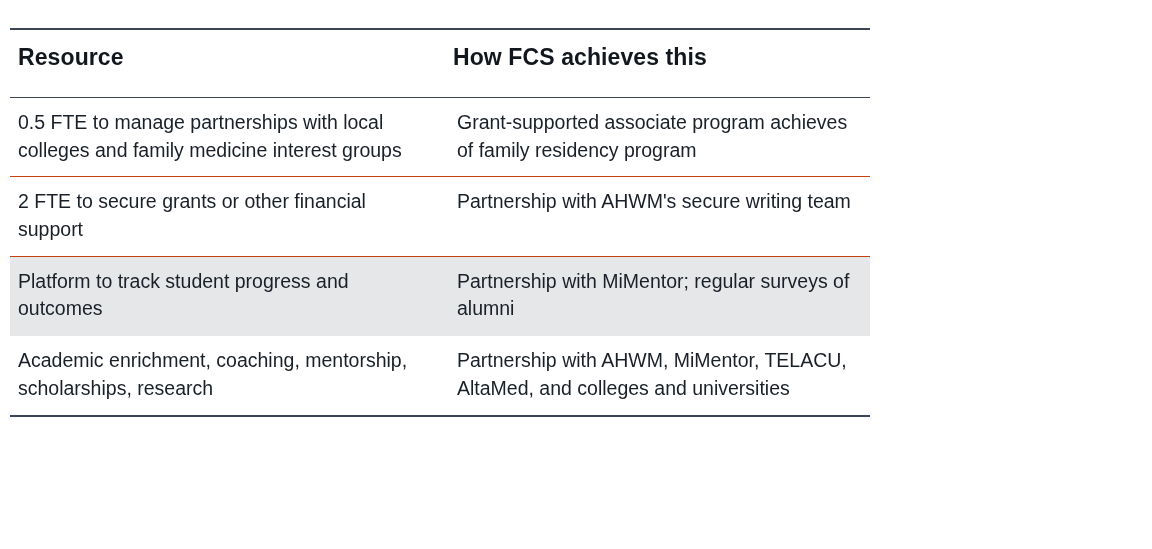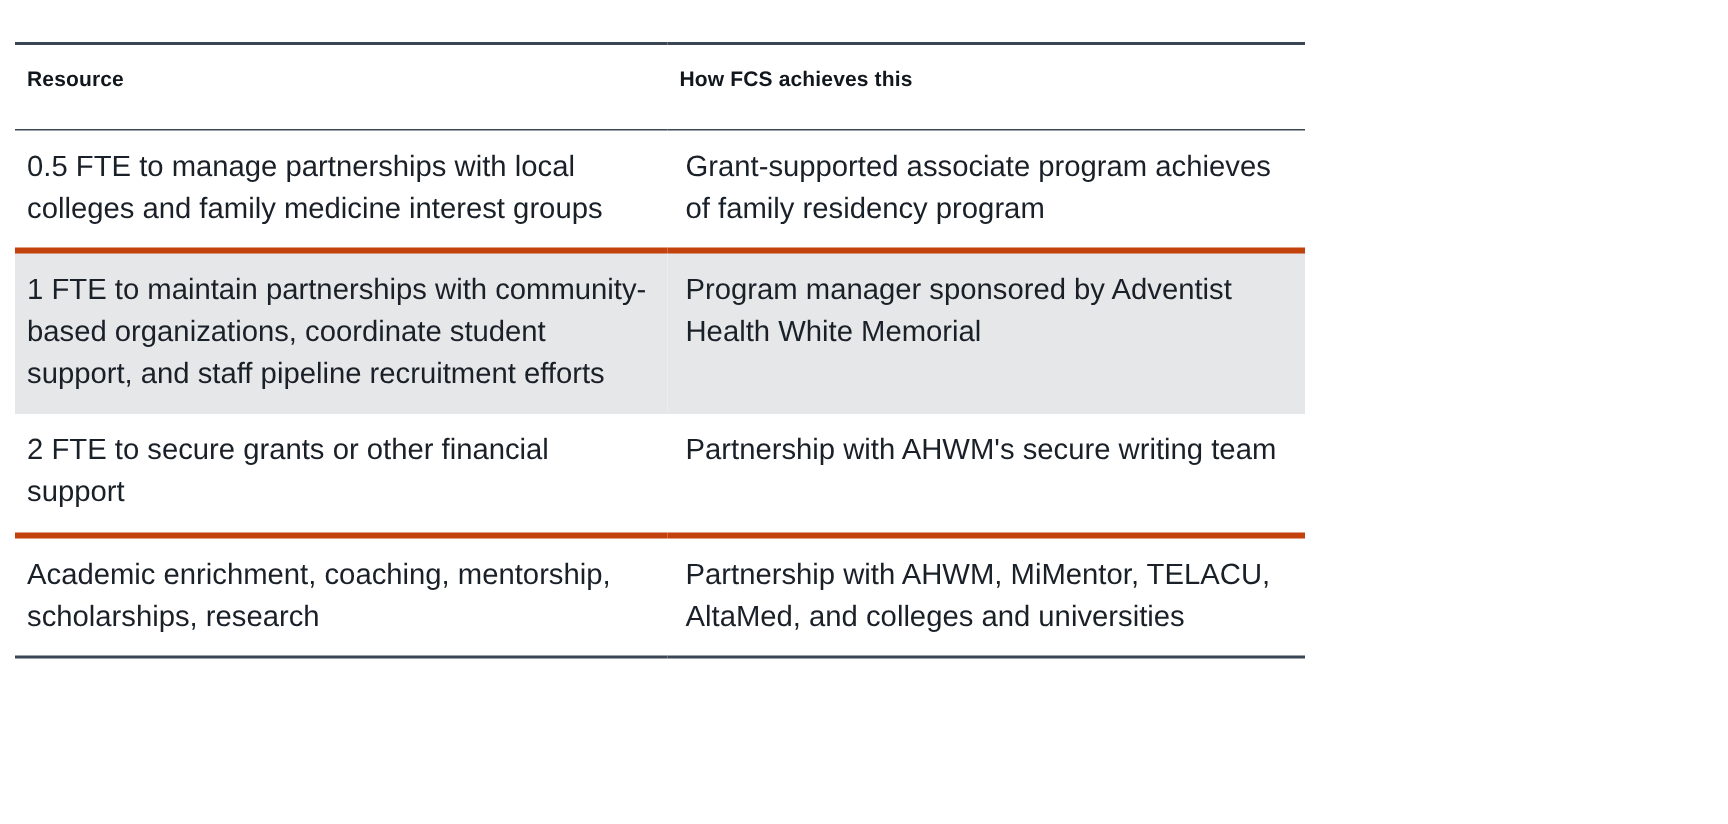--- a/index.html
+++ b/index.html
@@ -30,35 +30,35 @@
     border-collapse: collapse;
     width: 860px;
     table-layout: fixed;
   }
   table.resource-table col.c1 { width: 435px; }
   table.resource-table col.c2 { width: 425px; }
 
   thead tr.header-row th {
     text-align: left;
     vertical-align: top;
-    font-size: 14px;
+    font-size: 23px;
     font-weight: bold;
     color: #12171d;
     padding: 14px 12px 26px 8px;
     border-top: 2.5px solid #3b4654;
     border-bottom: 1.5px solid #3b4654;
     letter-spacing: 0.1px;
   }
   tbody td {
     font-size: 19.5px;
     line-height: 1.42;
     vertical-align: top;
     color: #1a2028;
     padding: 11px 14px 12px 8px;
-    border-bottom: 4px solid #c2410c;
+    border-bottom: 1px solid #c2410c;
   }
   tbody tr.shaded td {
     background: #e6e7e9;
     border-bottom: 1px solid #e6e7e9;
   }
   tbody tr:last-child td {
     border-bottom: 2.5px solid #3b4654;
   }
   tbody td.col2 {
     padding-left: 12px;
@@ -78,27 +78,27 @@
         <tr class="header-row">
           <th>Resource</th>
           <th>How FCS achieves this</th>
         </tr>
       </thead>
       <tbody>
         <tr>
           <td class="col1">0.5 FTE to manage partnerships with local colleges and family medicine interest groups</td>
           <td class="col2">Grant-supported associate program achieves of family residency program</td>
         </tr>
-        <tr class="shaded">
-          <td class="col1">1 FTE to maintain partnerships with community-based organizations, coordinate student support, and staff pipeline recruitment efforts</td>
-          <td class="col2">Program manager sponsored by Adventist Health White Memorial</td>
-        </tr>
         <tr>
           <td class="col1">2 FTE to secure grants or other financial support</td>
           <td class="col2">Partnership with AHWM's secure writing team</td>
+        </tr>
+        <tr class="shaded">
+          <td class="col1">Platform to track student progress and outcomes</td>
+          <td class="col2">Partnership with MiMentor; regular surveys of alumni</td>
         </tr>
         <tr>
           <td class="col1">Academic enrichment, coaching, mentorship, scholarships, research</td>
           <td class="col2">Partnership with AHWM, MiMentor, TELACU, AltaMed, and colleges and universities</td>
         </tr>
       </tbody>
     </table>
   </div>
 </div>
 

